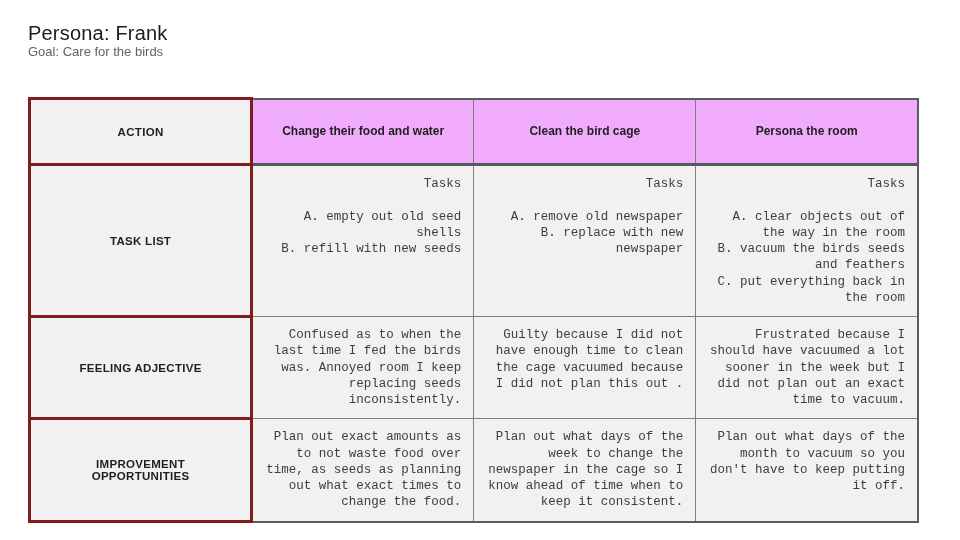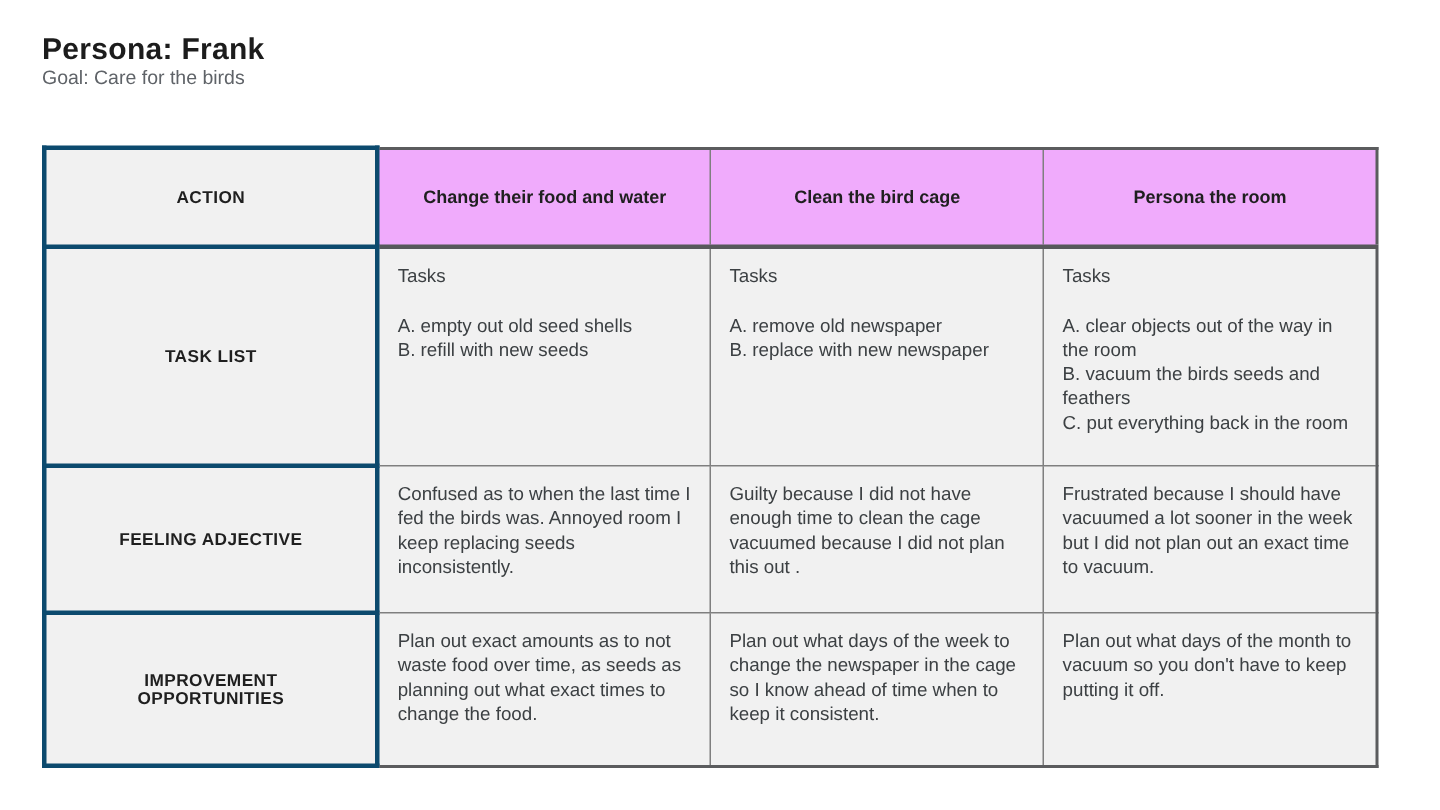--- a/index.html
+++ b/index.html
@@ -6,21 +6,21 @@
   body {
     width: 960px; height: 540px;
     background: #ffffff;
     font-family: "Liberation Sans", sans-serif;
     overflow: hidden;
   }
   .slide { position: relative; width: 960px; height: 540px; background: #ffffff; }
 
   .title {
     position: absolute; left: 28px; top: 22px;
-    font-size: 20px; font-weight: bold; color: #1c1c1c;
+    font-size: 20px; font-weight: normal; color: #1c1c1c;
     letter-spacing: 0.2px;
   }
   .subtitle {
     position: absolute; left: 28px; top: 44px;
     font-size: 13px; color: #5f6368;
   }
 
   table.persona {
     position: absolute; left: 28px; top: 97px;
     width: 891px;
@@ -31,39 +31,40 @@
 
   th, td { border: 1px solid #7f7f7f; }
 
   tr.r-header  { height: 66px; }
   tr.r-task    { height: 146px; }
   tr.r-feel    { height: 98px; }
   tr.r-impr    { height: 102px; }
 
   .corner, .rowhead {
     background: #f1f1f1;
-    border: 3px solid #0c4a6e;
+    border: 3px solid #7f1d1d;
     font-weight: bold; font-size: 11.5px; color: #1f1f1f;
     text-align: center; vertical-align: middle;
     letter-spacing: 0.3px;
     padding: 0 28px;
   }
   .colhead {
     background: #f0abfc;
     font-weight: bold; font-size: 12px; color: #1f1f1f;
     text-align: center; vertical-align: middle;
     border-bottom: 3px solid #57585a;
     padding: 0 10px;
   }
   .bodycell {
     background: #f1f1f1;
-    vertical-align: top; text-align: left;
+    vertical-align: top; text-align: right;
     padding: 10px 12px;
     font-size: 12.5px; line-height: 1.3; color: #3c4043;
     white-space: pre-line;
+    font-family: Liberation Mono, monospace;
   }
 </style>
 </head>
 <body>
 
 <div class="slide">
 
   <div class="title">Persona: Frank</div>
   <div class="subtitle">Goal: Care for the birds</div>
 

